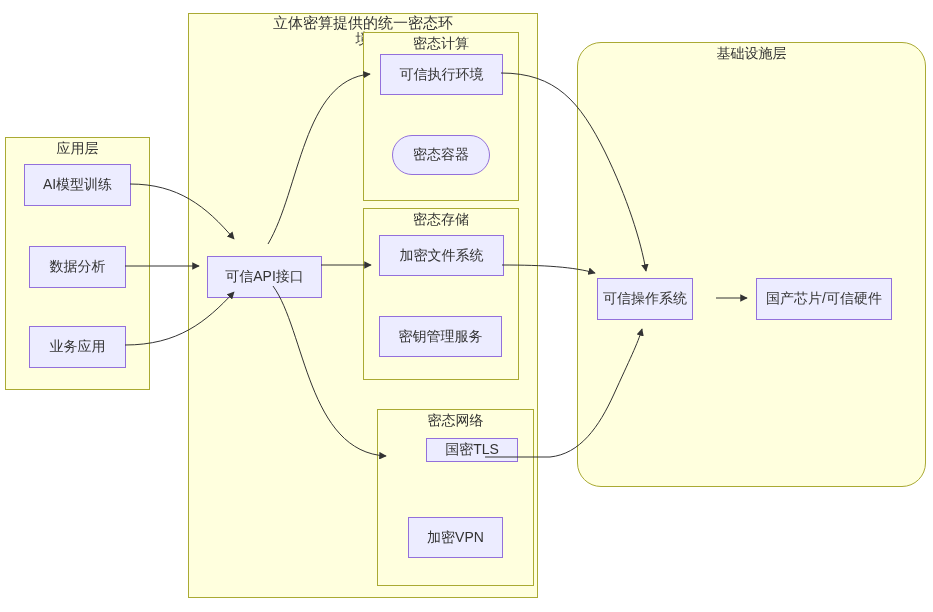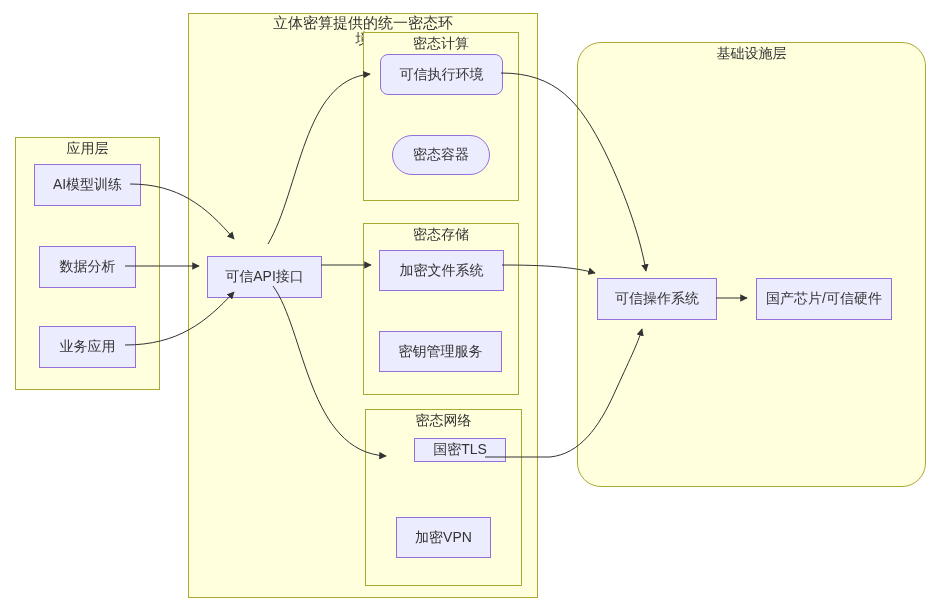--- a/index.html
+++ b/index.html
@@ -23,39 +23,39 @@
     background:var(--node-fill,#ECECFF);
     border:1px solid var(--node-border,#9370DB);
     box-sizing:border-box;
     display:flex;align-items:center;justify-content:center;
     font-size:14px;color:var(--text-color,#333333);white-space:nowrap;
   }
   svg.edges{position:absolute;left:0;top:0;width:933px;height:612px;pointer-events:none;}
   svg.edges path.edge{stroke:var(--edge-color,#333333);stroke-width:1;fill:none;}
 
   
-  #cluster-app{left:15px;top:137px;width:145px;height:253px;}
+  #cluster-app{left:5px;top:137px;width:145px;height:253px;}
   #cluster-unified{left:188px;top:13px;width:350px;height:585px;}
   #cluster-cc{left:174px;top:18px;width:156px;height:169px;}
-  #cluster-cs{left:174px;top:209px;width:156px;height:172px;}
-  #cluster-cn{left:176px;top:395px;width:157px;height:177px;}
+  #cluster-cs{left:174px;top:194px;width:156px;height:172px;}
+  #cluster-cn{left:188px;top:395px;width:157px;height:177px;}
   #cluster-infra{left:577px;top:42px;width:349px;height:445px;border-radius:24px;}
 
   
   #node-ai{left:18px;top:26px;width:107px;height:42px;}
   #node-da{left:23px;top:108px;width:97px;height:42px;}
   #node-ba{left:23px;top:188px;width:97px;height:42px;}
   #node-api{left:18px;top:242px;width:115px;height:42px;}
-  #node-tee{left:16px;top:21px;width:123px;height:41px;border-radius:8px;}
+  #node-tee{left:16px;top:21px;width:123px;height:41px;}
   #node-cont{left:28px;top:102px;width:98px;height:40px;border-radius:20px;}
   #node-efs{left:15px;top:26px;width:125px;height:41px;}
   #node-kms{left:15px;top:107px;width:123px;height:41px;}
   #node-tls{left:32px;top:28px;width:92px;height:24px;margin-left:16px;}
   #node-vpn{left:30px;top:107px;width:95px;height:41px;}
-  #node-os{left:19px;top:235px;width:120px;height:42px;font-family:Liberation Serif, serif;}
+  #node-os{left:19px;top:235px;width:96px;height:42px;font-family:Liberation Serif, serif;}
   #node-chip{left:178px;top:235px;width:136px;height:42px;}
 </style>
 </head>
 <body>
 
 <div class="canvas">
 
   <div class="cluster" id="cluster-app">
     <div class="cluster-title">应用层</div>
     <div class="node" id="node-ai">

